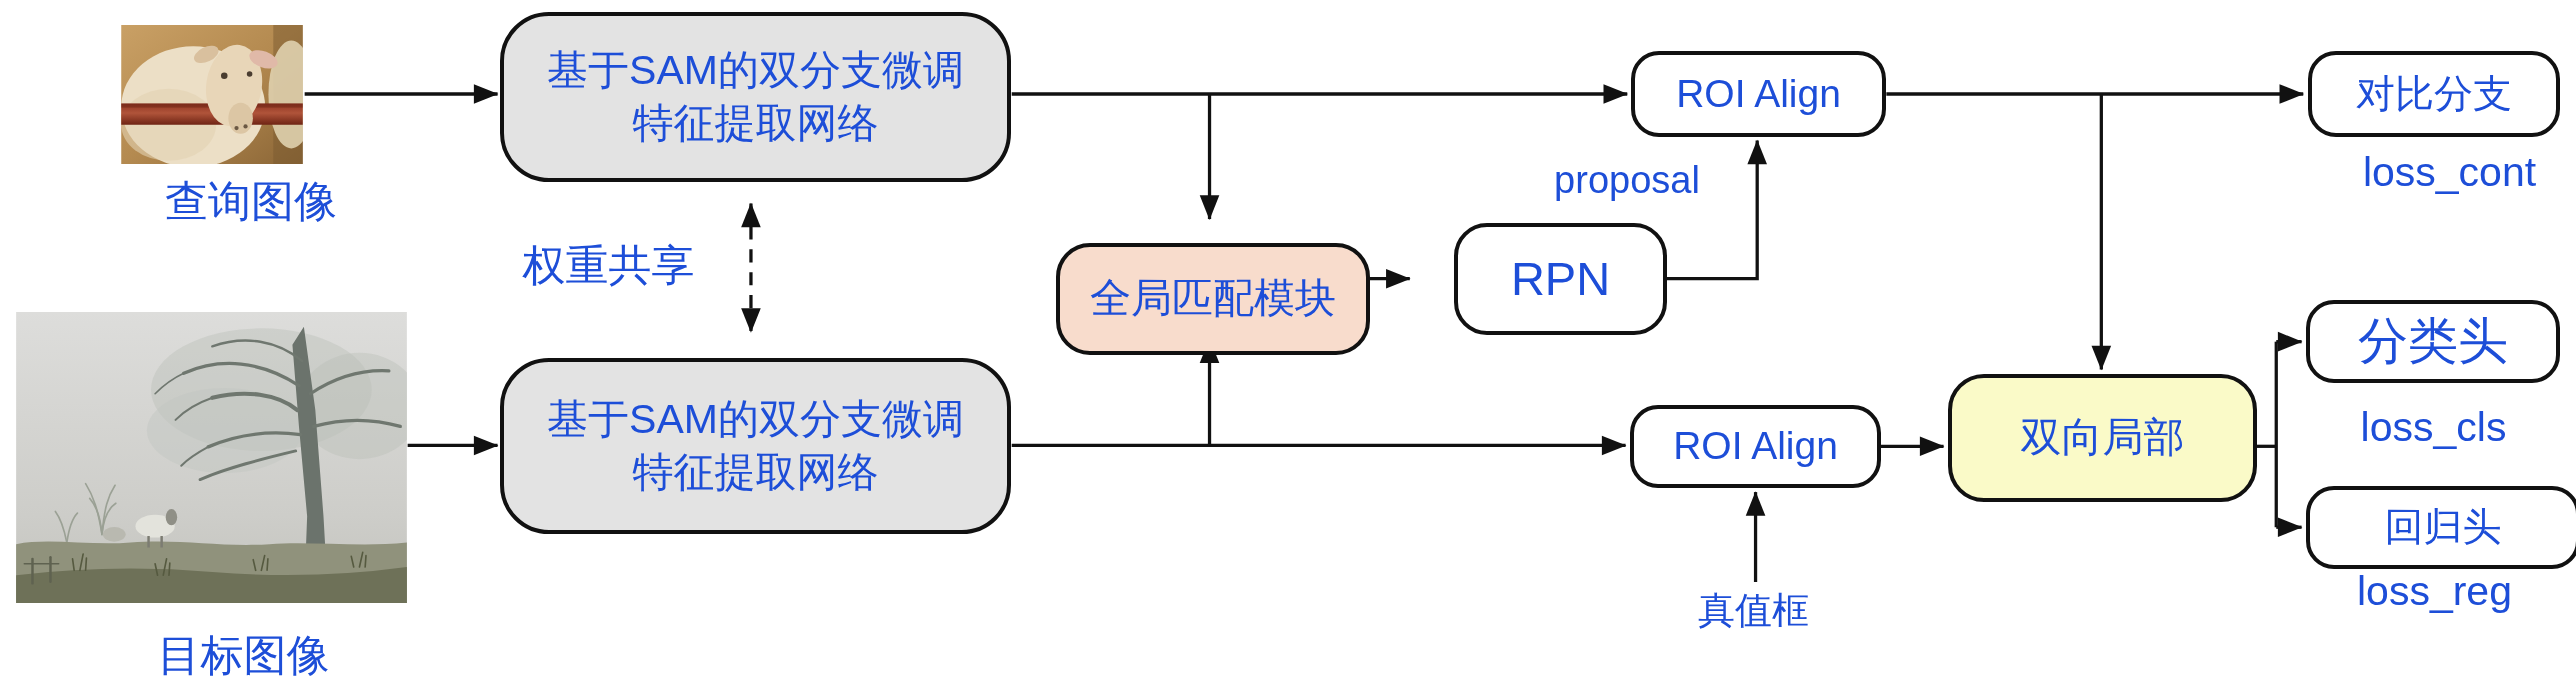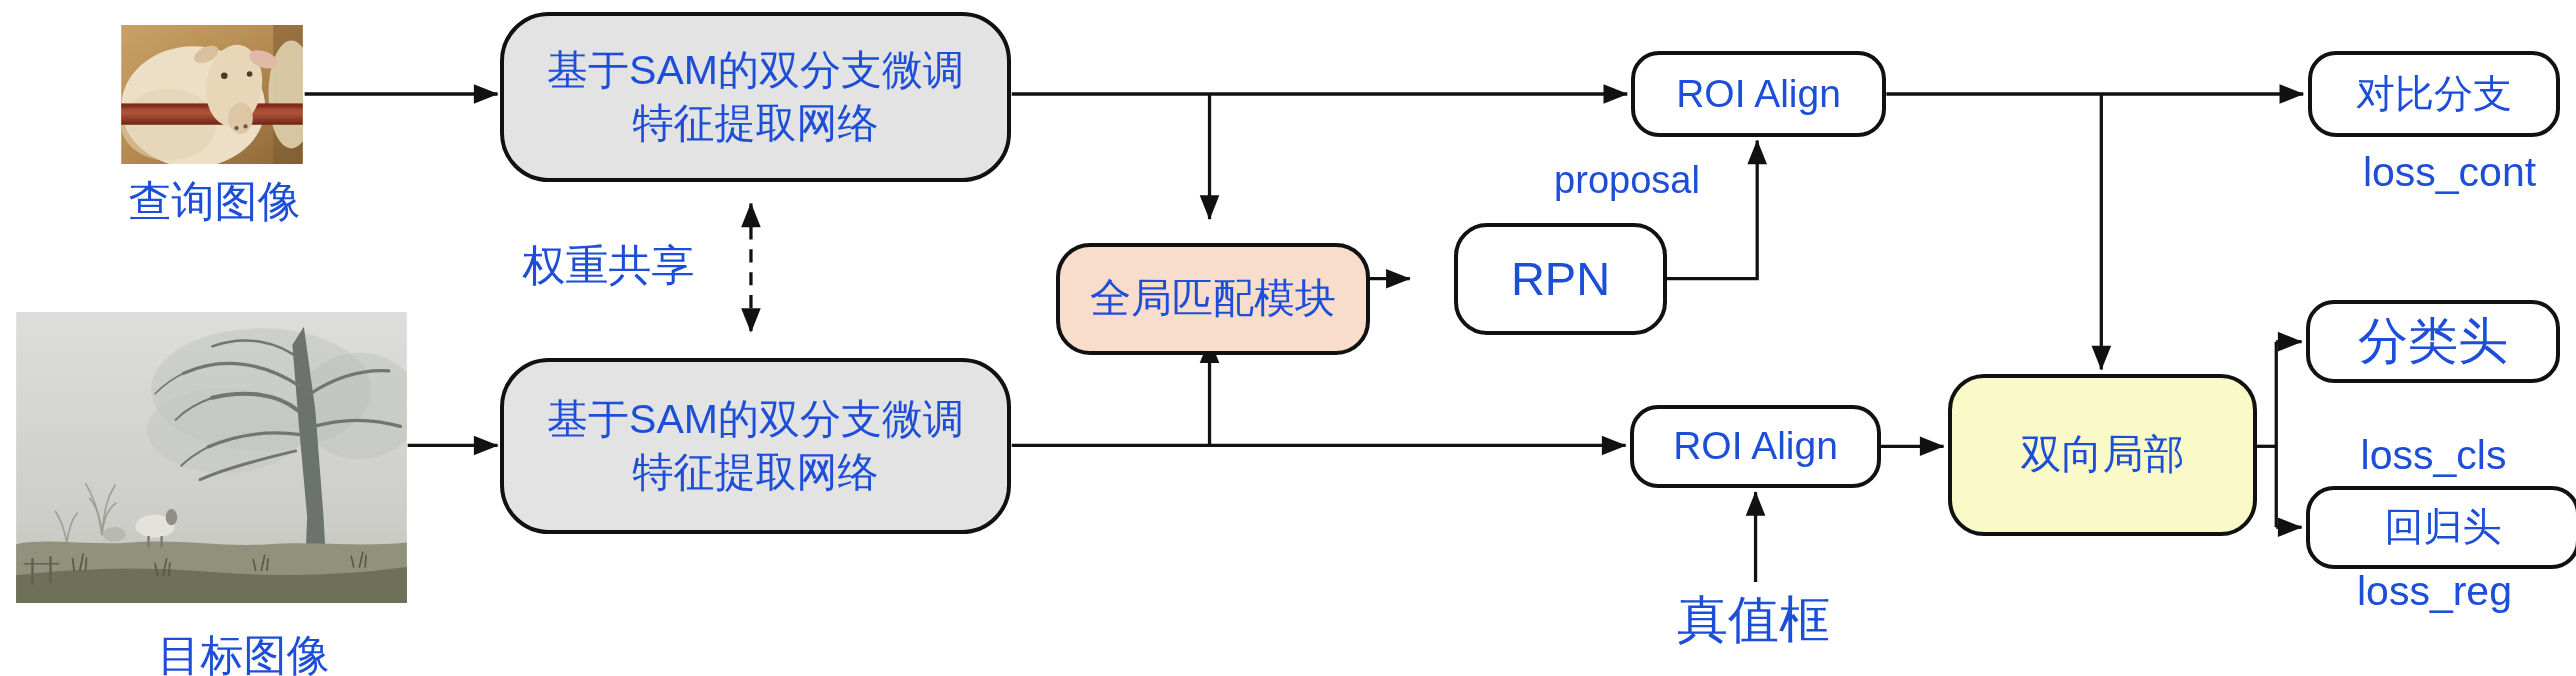--- a/index.html
+++ b/index.html
@@ -165,42 +165,42 @@
   </div>
 
   <div class="node" style="left: 2308px; top: 51px; width: 252px; height: 86px; border-radius: 28px; font-size: 39px; background: rgb(255, 255, 255);">
     <span>对比分支</span>
   </div>
 
   <div class="node" style="left: 1630px; top: 405px; width: 251px; height: 83px; border-radius: 28px; font-size: 39px; background: rgb(255, 255, 255);">
     <span>ROI Align</span>
   </div>
 
-  <div class="node" style="left: 1948px; top: 374px; width: 309px; height: 162px; border-radius: 36px; font-size: 41px; background: rgb(250, 250, 200);">
+  <div class="node" style="left: 1948px; top: 374px; width: 309px; height: 128px; border-radius: 36px; font-size: 41px; background: rgb(250, 250, 200);">
     <span>双向局部</span>
   </div>
 
   <div class="node" style="left: 2306px; top: 300px; width: 254px; height: 83px; border-radius: 28px; font-size: 50px; background: rgb(255, 255, 255);">
     <span>分类头</span>
   </div>
 
   <div class="node" style="left: 2306px; top: 486px; width: 274px; height: 83px; border-radius: 28px; font-size: 39px; background: rgb(255, 255, 255);">
     <span>回归头</span>
   </div>
 
-  <div class="lbl" style="left:92px;top:173px;width:245px;font-size:43px;">查询图像</div>
+  <div class="lbl" style="left:92px;top:173px;width:245px;font-size:43px;text-align:right;">查询图像</div>
 
   <div class="lbl" style="left:121px;top:627px;width:245px;font-size:43px;">目标图像</div>
 
   <div class="lbl" style="left:486px;top:237px;width:245px;font-size:43px;">权重共享</div>
 
   <div class="lbl" style="left:1525px;top:159px;width:204px;font-size:38px;">proposal</div>
 
   <div class="lbl" style="left:2327px;top:149px;width:245px;font-size:41px;">loss_cont</div>
 
-  <div class="lbl" style="left:2311px;top:404px;width:245px;font-size:41px;margin-top:28px;">loss_cls</div>
+  <div class="lbl" style="left:2311px;top:404px;width:245px;font-size:41px;">loss_cls</div>
 
   <div class="lbl" style="left:2312px;top:568px;width:245px;font-size:41px;">loss_reg</div>
 
-  <div class="lbl" style="left:1631px;top:586px;width:245px;font-size:51px;">真值框</div>
+  <div class="lbl" style="left:1631px;top:586px;width:245px;font-size:37px;">真值框</div>
 
 </div>
 
 
 </body></html>

